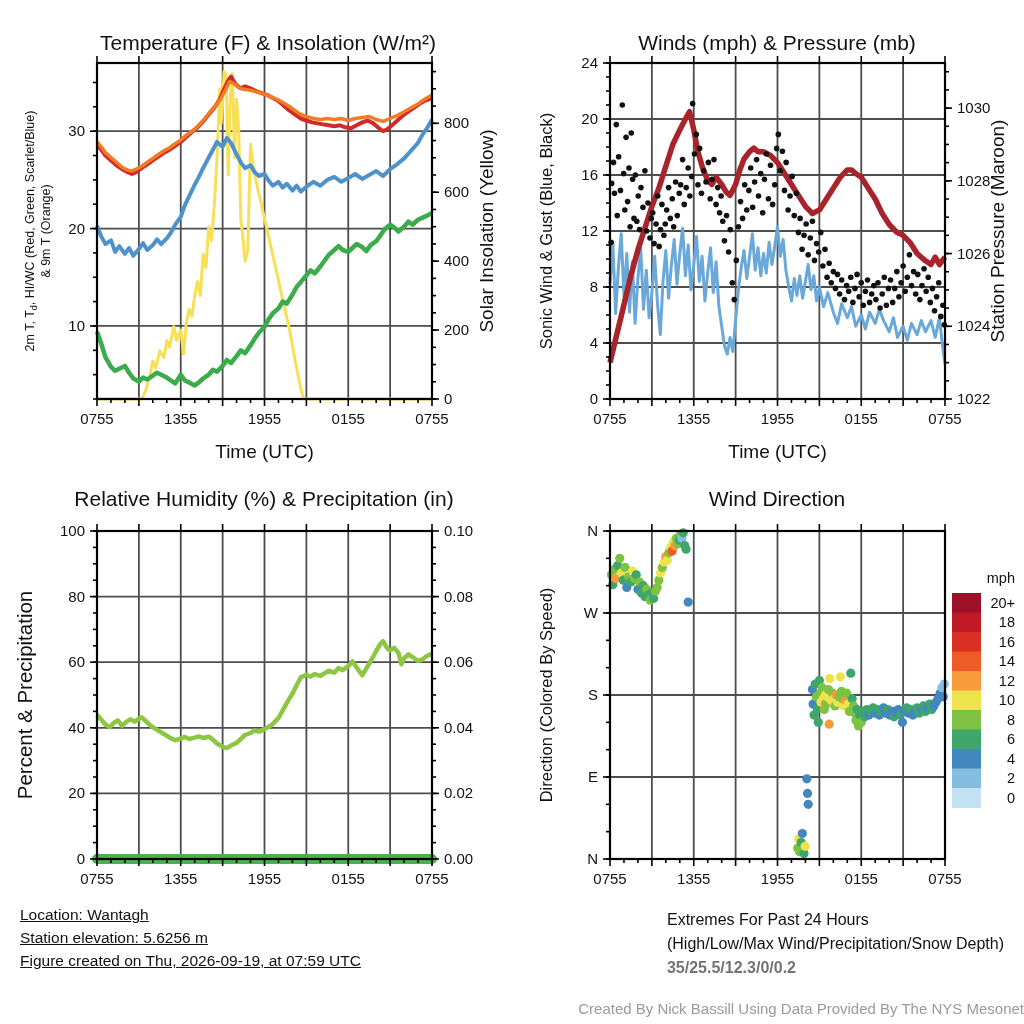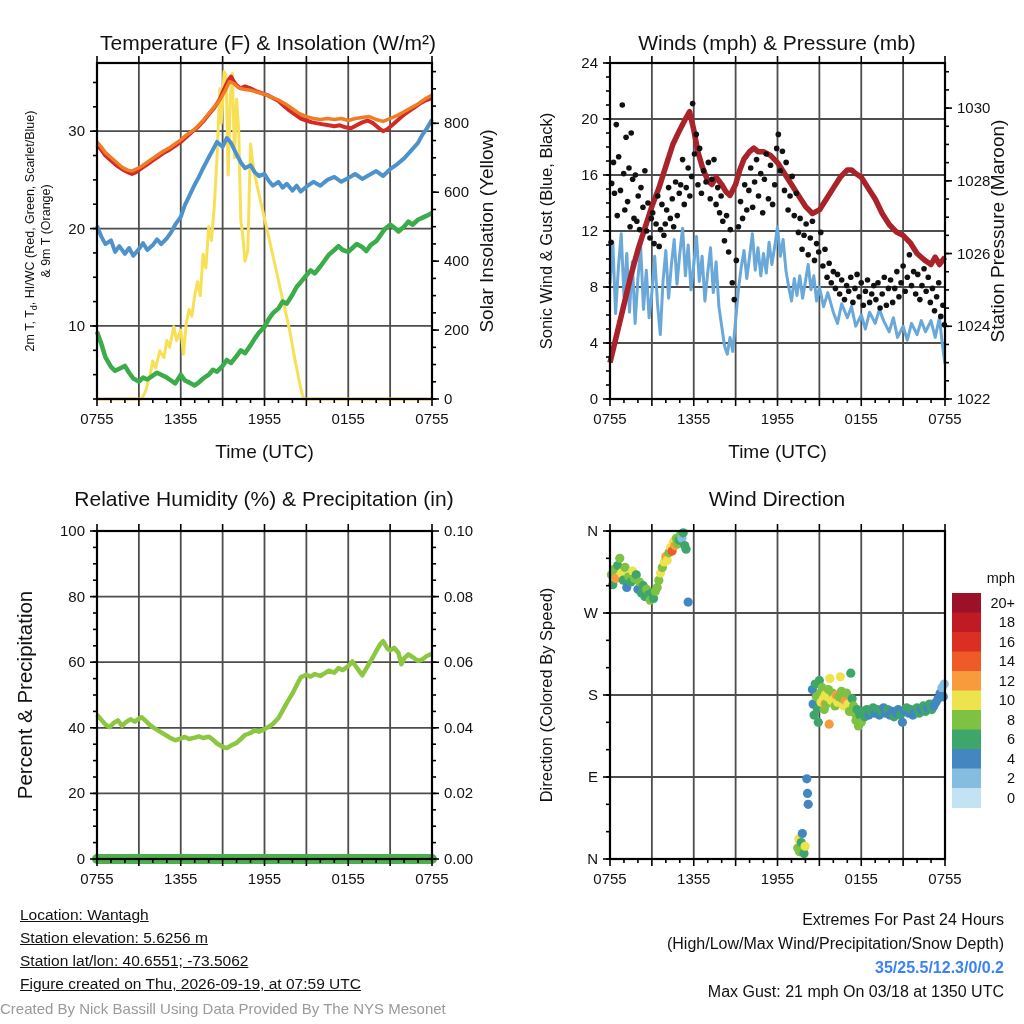--- a/index.html
+++ b/index.html
@@ -1,21 +1,21 @@
 <!DOCTYPE html>
 <html><head>
 <meta charset="utf-8">
 <style>
   html,body{margin:0;padding:0;background:#fff;}
   body{width:1024px;height:1024px;position:relative;font-family:"Liberation Sans",sans-serif;overflow:hidden;}
   .chart-svg{position:absolute;}
   #footer-left{position:absolute;left:20px;top:903px;font-size:15.5px;line-height:23px;color:#111;text-decoration:underline;}
-  #footer-right{position:absolute;right:20px;top:908px;font-size:16px;line-height:24px;color:#111;text-align:right;}
+  #footer-right{position:absolute;right:20px;top:908px;font-size:16px;line-height:24px;color:#111;text-align:left;}
   #footer-right .extremes-values{font-weight:bold;}
-  #credit{position:absolute;left:0;top:1000px;width:100%;text-align:left;font-size:15px;color:#9a9a9a;}
+  #credit{position:absolute;left:0;top:1000px;width:100%;text-align:right;font-size:15px;color:#9a9a9a;}
 </style>
 </head>
 <body>
 
 <svg id="svg-temperature-insolation" class="chart-svg" style="left:0;top:0" width="512" height="470">
     <g>
       <line x1="138.875" y1="63" x2="138.875" y2="399" stroke="#4d4d4d" stroke-width="1.8"></line>
       <line x1="180.75" y1="63" x2="180.75" y2="399" stroke="#4d4d4d" stroke-width="1.8"></line>
       <line x1="222.625" y1="63" x2="222.625" y2="399" stroke="#4d4d4d" stroke-width="1.8"></line>
       <line x1="264.5" y1="63" x2="264.5" y2="399" stroke="#4d4d4d" stroke-width="1.8"></line>
@@ -895,24 +895,22 @@
       <rect x="440" y="298.5" width="29" height="20" fill="#84bde0"></rect>
       <text x="503" y="313.25" font-size="14.5" text-anchor="end" fill="#111" font-family="&quot;Liberation Sans&quot;,sans-serif">2</text>
       <rect x="440" y="318" width="29" height="20" fill="#c3e3f5"></rect>
       <text x="503" y="332.75" font-size="14.5" text-anchor="end" fill="#111" font-family="&quot;Liberation Sans&quot;,sans-serif">0</text>
     </g>
   </svg>
 
 <div id="footer-left">
   <div>Location: Wantagh</div>
   <div>Station elevation: 5.6256 m</div>
-  <div>Station lat/lon: 40.6551; -73.5062</div>
   <div>Figure created on Thu, 2026-09-19, at 07:59 UTC</div>
 </div>
 
 <div id="footer-right">
   <div>Extremes For Past 24 Hours</div>
   <div>(High/Low/Max Wind/Precipitation/Snow Depth)</div>
-  <div class="extremes-values" style="color: #3b82f6;">35/25.5/12.3/0/0.2</div>
-  <div>Max Gust: 21 mph On 03/18 at 1350 UTC</div>
+  <div class="extremes-values" style="color: #737373;">35/25.5/12.3/0/0.2</div>
 </div>
 
 <div id="credit">Created By Nick Bassill Using Data Provided By The NYS Mesonet</div>
 
 </body></html>

